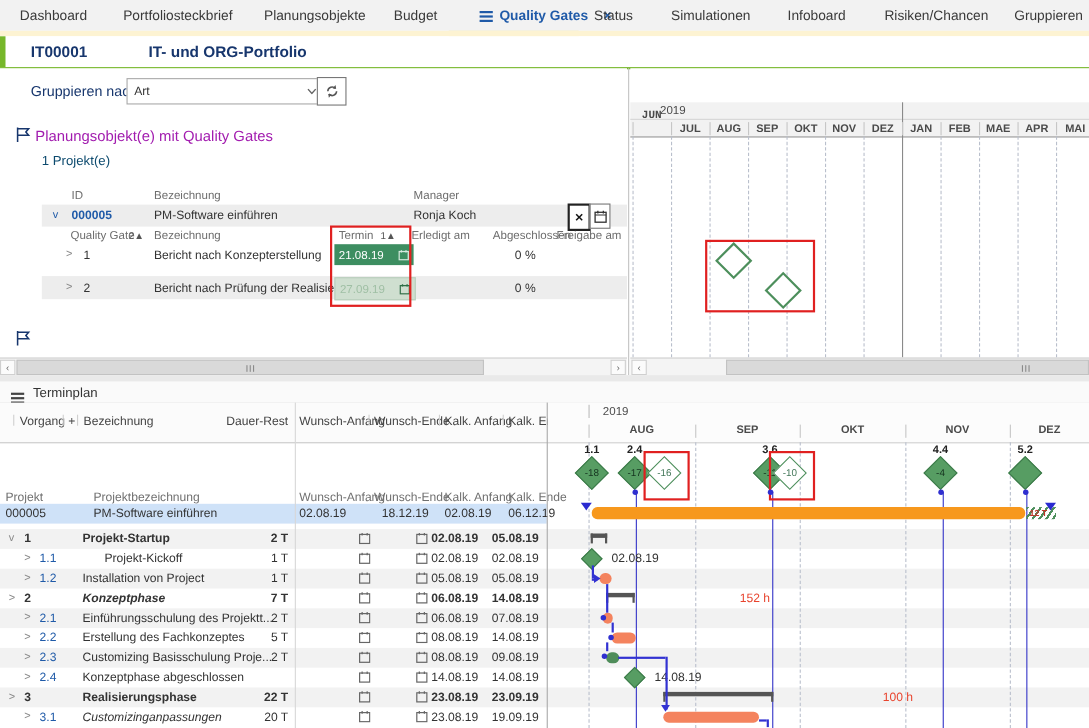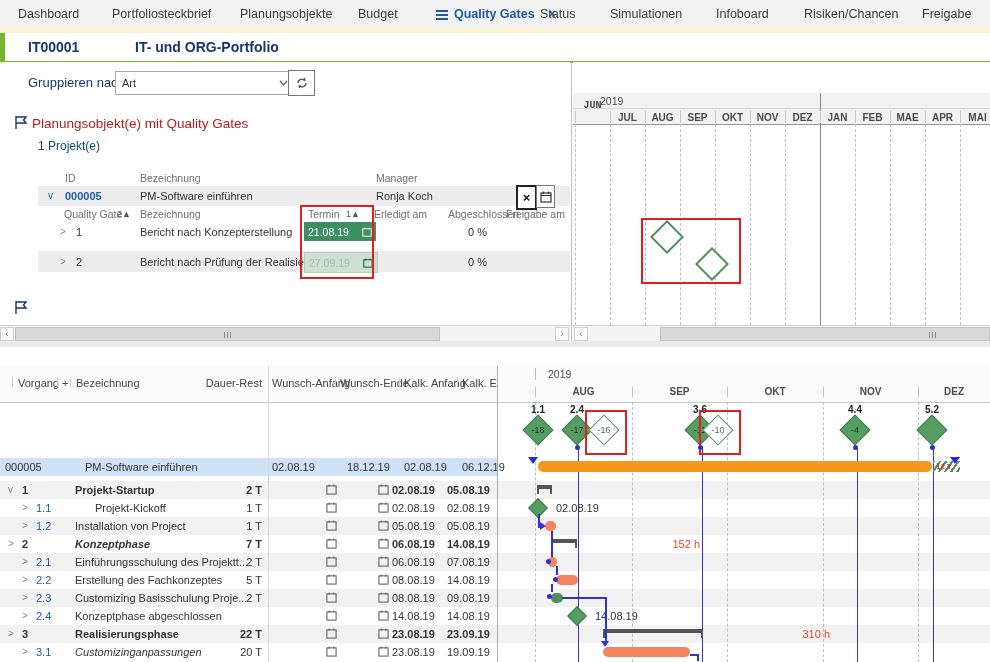--- a/index.html
+++ b/index.html
@@ -17,21 +17,21 @@
   .hamb{display:inline-block;width:12px;height:2px;background:#1f5aa8;position:relative;vertical-align:middle;margin-right:6px;box-shadow:0 4px 0 #1f5aa8,0 -4px 0 #1f5aa8;}
   .hambdark{background:#444;box-shadow:0 4px 0 #444,0 -4px 0 #444;}
   
   #pheader{left:0;top:33px;width:990px;height:28px;background:#fff;border-bottom:2px solid #76b72a;}
   #pgreen{left:0;top:33px;width:5px;height:28px;background:#76b72a;}
   
   #paneL{left:0;top:62px;width:570px;height:263px;background:#fff;}
   #paneDivider{left:571px;top:62px;width:1px;height:279px;background:#c2c2c2;}
   .select{border:1px solid #a9a9a9;background:#fff;display:flex;align-items:center;justify-content:space-between;padding:0 6px;font-size:11px;color:#333;}
   .btnbox{border:1px solid #777;background:#fff;display:flex;align-items:center;justify-content:center;cursor:pointer;}
-  .flagheading{font-size:13.5px;color:#b91c1c;}
+  .flagheading{font-size:13.5px;color:#a21caf;}
   .hdr{font-size:10.5px;color:#6e6e6e;white-space:nowrap;}
   .sortind{font-size:9px;color:#555;}
   .termincell{display:flex;align-items:center;justify-content:space-between;padding:0 4px;font-size:10.5px;}
   .redbox{border:2px solid #e02020;pointer-events:none;}
   
   .hscroll{height:16px;background:#f4f4f4;border-top:1px solid #d0d0d0;border-bottom:1px solid #d0d0d0;}
   .sbtn{position:absolute;top:1px;width:14px;height:14px;background:#fbfbfb;border:1px solid #cfcfcf;color:#666;
         font-size:9px;line-height:12px;text-align:center;box-sizing:border-box;}
   .sthumb{position:absolute;top:1px;height:14px;background:#d9d9d9;border:1px solid #c2c2c2;box-sizing:border-box;}
   .sgrip{position:absolute;top:4px;width:1px;height:6px;background:#8a8a8a;}
@@ -76,21 +76,21 @@
   <div class="abs" id="tabbar">
       <div class="tab" style="left: 18px;"><span>Dashboard</span></div>
       <div class="tab" style="left: 112px;"><span>Portfoliosteckbrief</span></div>
       <div class="tab" style="left: 240px;"><span>Planungsobjekte</span></div>
       <div class="tab" style="left: 358px;"><span>Budget</span></div>
       <div class="tab" style="left: 436px; color: rgb(31, 90, 168); font-weight: bold;"><span class="hamb"></span><span>Quality Gates</span><span style="margin-left: 14px; font-weight: bold;">×</span></div>
       <div class="tab" style="left: 540px;"><span>Status</span></div>
       <div class="tab" style="left: 610px;"><span>Simulationen</span></div>
       <div class="tab" style="left: 716px;"><span>Infoboard</span></div>
       <div class="tab" style="left: 804px;"><span>Risiken/Chancen</span></div>
-      <div class="tab" style="left: 922px;"><span>Freigabe</span></div>
+      <div class="tab" style="left: 922px;"><span>Gruppieren</span></div>
     </div>
   <div class="abs" id="tabstrip"></div>
 
   <div class="abs" id="pheader">
     <span class="abs navy" style="left:28px;top:6px;font-size:14px">IT00001</span>
     <span class="abs navy" style="left:135px;top:6px;font-size:14px">IT- und ORG-Portfolio</span>
   </div>
   <div class="abs" id="pgreen"></div>
 
   <div class="abs" id="paneL">
@@ -246,37 +246,49 @@
     <div class="sbtn" style="left:1px">‹</div>
     <div class="sthumb" style="left:87px;width:330px">
       <div class="sgrip" style="left:268px"></div>
         <div class="sgrip" style="left:271px"></div>
         <div class="sgrip" style="left:274px"></div>
     </div>
   </div>
 
   <div class="abs" id="bottom">
     <div class="abs" id="tgap"></div>
+    <div class="abs" id="ttitle">
+      <span class="hamb hambdark abs" style="left:10px;top:9px"></span>
+      <span class="abs" style="left:30px;top:3px;font-size:12px;color:#333">Terminplan</span>
+    </div>
     <div class="abs" id="tcolhdr">
       <span class="colh" style="left:18px;top:11px">Vorgang</span>
       <span class="colh" style="left:62px;top:11px">+</span>
       <span class="colh" style="left:76px;top:11px">Bezeichnung</span>
       <span class="colh" style="left:200px;top:11px;width:62px;text-align:right">Dauer-Rest</span>
       <span class="colh" style="left:272px;top:11px">Wunsch-Anfang</span>
       <span class="colh" style="left:340px;top:11px">Wunsch-Ende</span>
       <span class="colh" style="left:404px;top:11px">Kalk. Anfang</span>
       <span class="colh" style="left:462px;top:11px">Kalk. Ende</span>
       <span class="tick" style="left:12px;top:11px"></span>
         <span class="tick" style="left:57px;top:11px"></span>
       <span class="tick" style="left:70px;top:11px"></span>
         <span class="tick" style="left:335px;top:11px"></span>
       <span class="tick" style="left:399px;top:11px"></span>
         <span class="tick" style="left:457px;top:11px"></span>
     </div>
 
+    <div class="abs" style="left:0;top:102px;width:497px;height:15px">
+      <span class="rtxt gray" style="left:5px">Projekt</span>
+      <span class="rtxt gray" style="left:85px">Projektbezeichnung</span>
+      <span class="rtxt gray" style="left:272px">Wunsch-Anfang</span>
+      <span class="rtxt gray" style="left:340px">Wunsch-Ende</span>
+      <span class="rtxt gray" style="left:404px">Kalk. Anfang</span>
+      <span class="rtxt gray" style="left:462px">Kalk. Ende</span>
+    </div>
 
     <div class="abs" style="left:0;top:117px;width:497px;height:18px;background:#cfe2f8">
       <span class="rtxt" style="left:5px">000005</span>
       <span class="rtxt" style="left:85px">PM-Software einführen</span>
       <span class="rtxt" style="left:272px">02.08.19</span>
       <span class="rtxt" style="left:347px">18.12.19</span>
       <span class="rtxt" style="left:404px">02.08.19</span>
       <span class="rtxt" style="left:462px">06.12.19</span>
     </div>
 
@@ -524,21 +536,21 @@
         <div class="pill" style="left: 545px; top: 180px; width: 11px; background: rgb(244, 131, 94);"></div>
         <div class="bracket" style="left: 551px; top: 198px; width: 26px;"></div>
         <div class="pill" style="left: 548px; top: 216px; width: 9px; background: rgb(244, 131, 94);"></div>
         <div class="pill" style="left: 556px; top: 234px; width: 22px; background: rgb(244, 131, 94);"></div>
         <div class="pill" style="left: 551px; top: 252px; width: 12px; background: rgb(79, 141, 90);"></div>
         <div class="dia" style="left: 570px; top: 268px; width: 14px; height: 14px; background: rgb(87, 157, 99); border: 1px solid rgb(60, 122, 73);"></div>
         <span class="rtxt" style="position: absolute; left: 595px; top: 266px;">14.08.19</span>
         <div class="bracket" style="left: 603px; top: 288px; width: 100px;"></div>
         <div class="pill" style="left: 603px; top: 306px; width: 87px; background: rgb(244, 131, 94);"></div>
         <span class="redtext" style="left: 655px; top: 194px; width: 45px; text-align: right;">152 h</span>
-        <span class="redtext" style="left: 785px; top: 284px; width: 45px; text-align: right;">310 h</span>
+        <span class="redtext" style="left: 785px; top: 284px; width: 45px; text-align: right;">100 h</span>
         <div class="conn" style="left: 538px; top: 173px; width: 2px; height: 12px;"></div>
         <div class="conn" style="left: 538px; top: 185px; width: 5px; height: 2px;"></div>
         <div class="conn" style="left: 551px; top: 190px; width: 2px; height: 26px;"></div>
         <div class="conn" style="left: 556px; top: 225px; width: 2px; height: 9px;"></div>
         <div class="conn" style="left: 551px; top: 243px; width: 2px; height: 8px;"></div>
         <div class="conn" style="left: 562px; top: 256px; width: 43px; height: 2px;"></div>
         <div class="conn" style="left: 605px; top: 256px; width: 2px; height: 48px;"></div>
         <div class="conn" style="left: 690px; top: 313px; width: 7px; height: 2px;"></div>
         <div class="conn" style="left: 697px; top: 313px; width: 2px; height: 7px;"></div>
         <div class="cdot" style="left: 575px; top: 104px;"></div>

